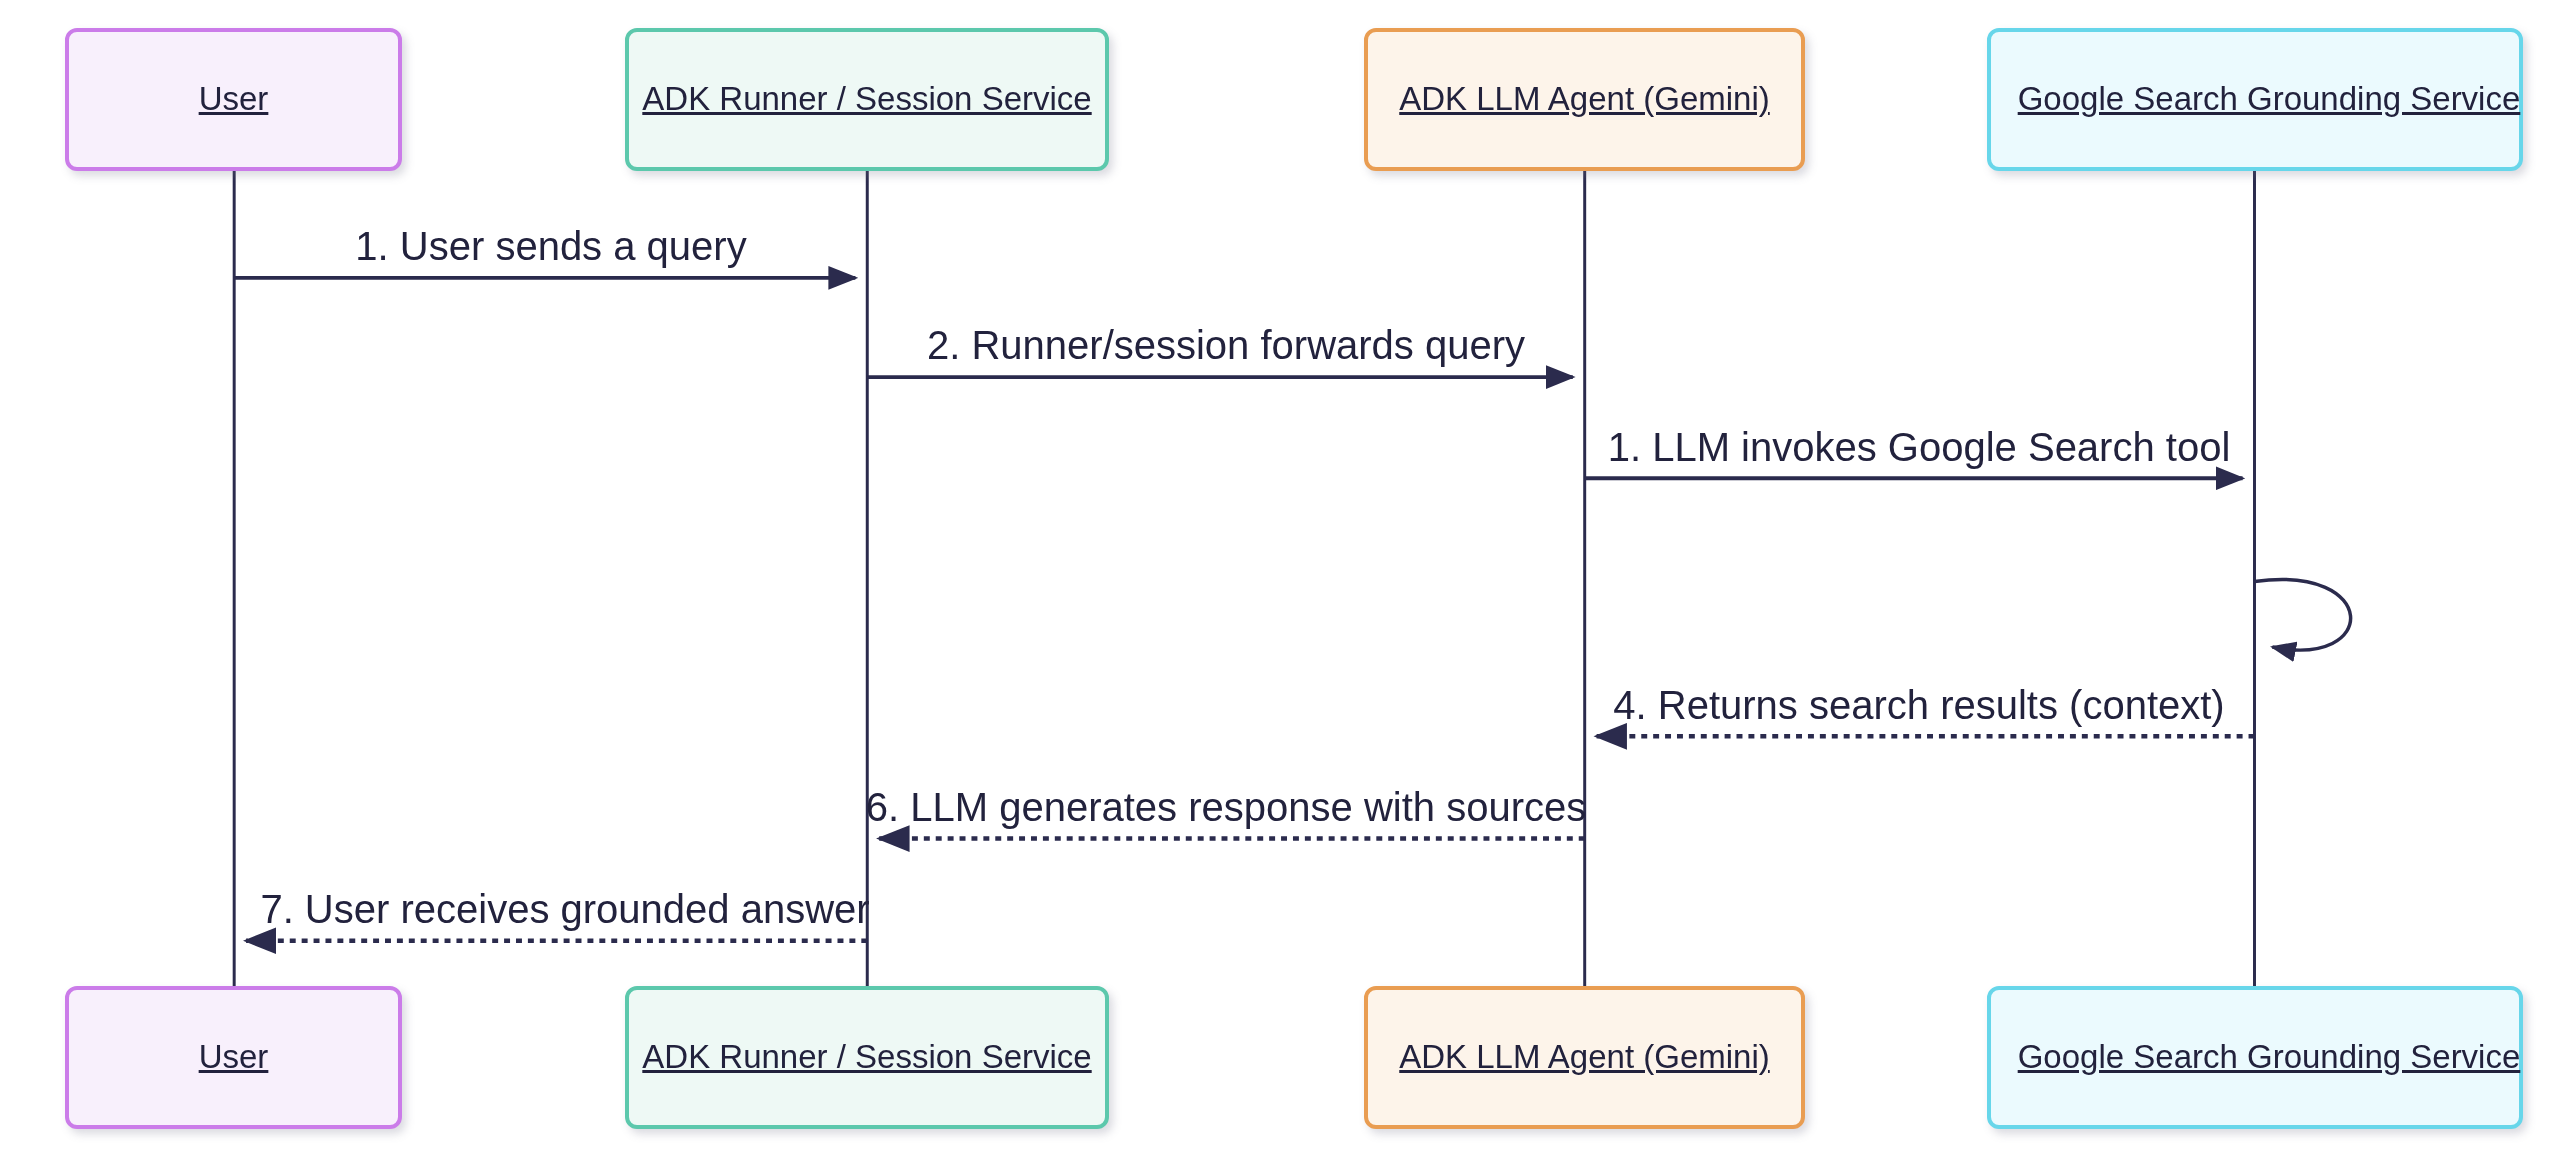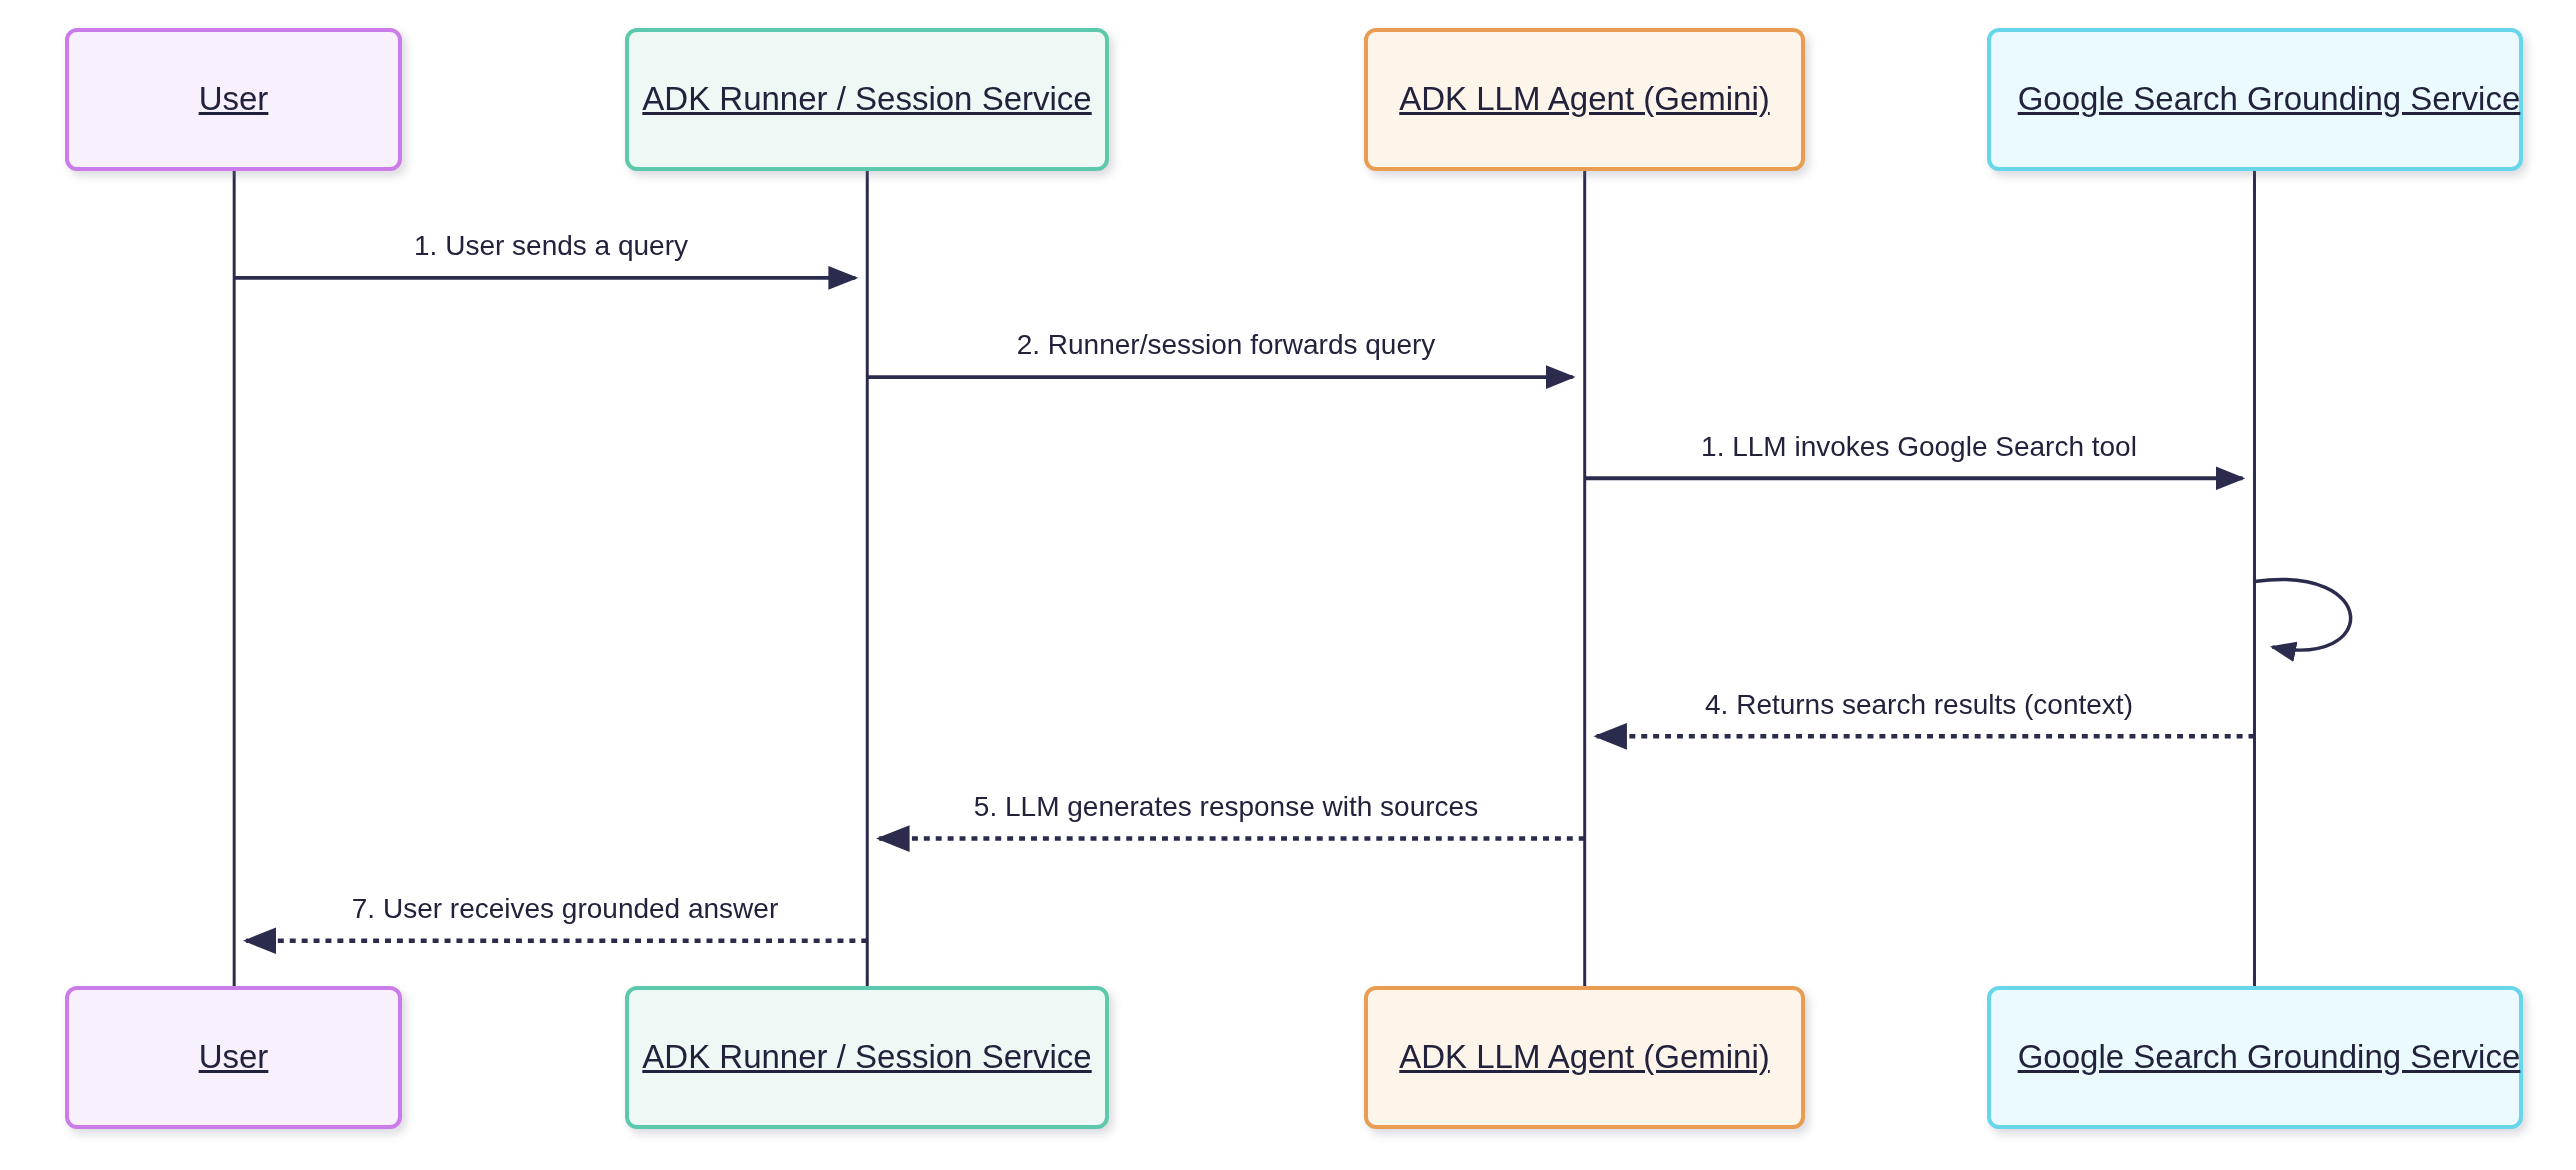--- a/index.html
+++ b/index.html
@@ -40,21 +40,21 @@
   }
   .row-top .participant{top:28px;}
   .row-bottom .participant{top:986px;}
   .p-user{left:65px;width:337px;}
   .p-runner{left:625px;width:484px;}
   .p-llm{left:1364px;width:441px;}
   .p-google{left:1987px;width:536px;padding-left:28px;}
   .msg-label{
     position:absolute;
     transform:translateX(-50%);
-    font-size:28px;
+    font-size:40px;
     line-height:40px;
     height:40px;
     white-space:nowrap;
     text-align:center;
     color:var(--text-color);
   }
   .lifeline{stroke:var(--line-color);stroke-width:3;fill:none;}
   .msg-line{stroke:var(--line-color);stroke-width:4;fill:none;}
   .msg-line.dashed{stroke-dasharray:6 6;stroke-width:4.5;}
   .loop-line{stroke:var(--line-color);stroke-width:3.5;fill:none;}
@@ -115,17 +115,17 @@
     </div>
     <div class="participant p-google" style="border-color: rgb(103, 214, 234); background-color: rgb(235, 250, 254);">
       <span class="p-label">Google Search Grounding Service</span>
     </div>
   </div>
 
   <div class="msg-label" style="left:551px;top:226px;">1. User sends a query</div>
   <div class="msg-label" style="left:1226px;top:325px;">2. Runner/session forwards query</div>
   <div class="msg-label" style="left:1919px;top:427px;">1. LLM invokes Google Search tool</div>
   <div class="msg-label" style="left:1919px;top:685px;">4. Returns search results (context)</div>
-  <div class="msg-label" style="left:1226px;top:787px;">5. LLM generates response with sources</div>
+  <div class="msg-label" style="left:1226px;top:787px;">6. LLM generates response with sources</div>
   <div class="msg-label" style="left:565px;top:889px;">7. User receives grounded answer</div>
 
 </div>
 
 
 </body></html>

